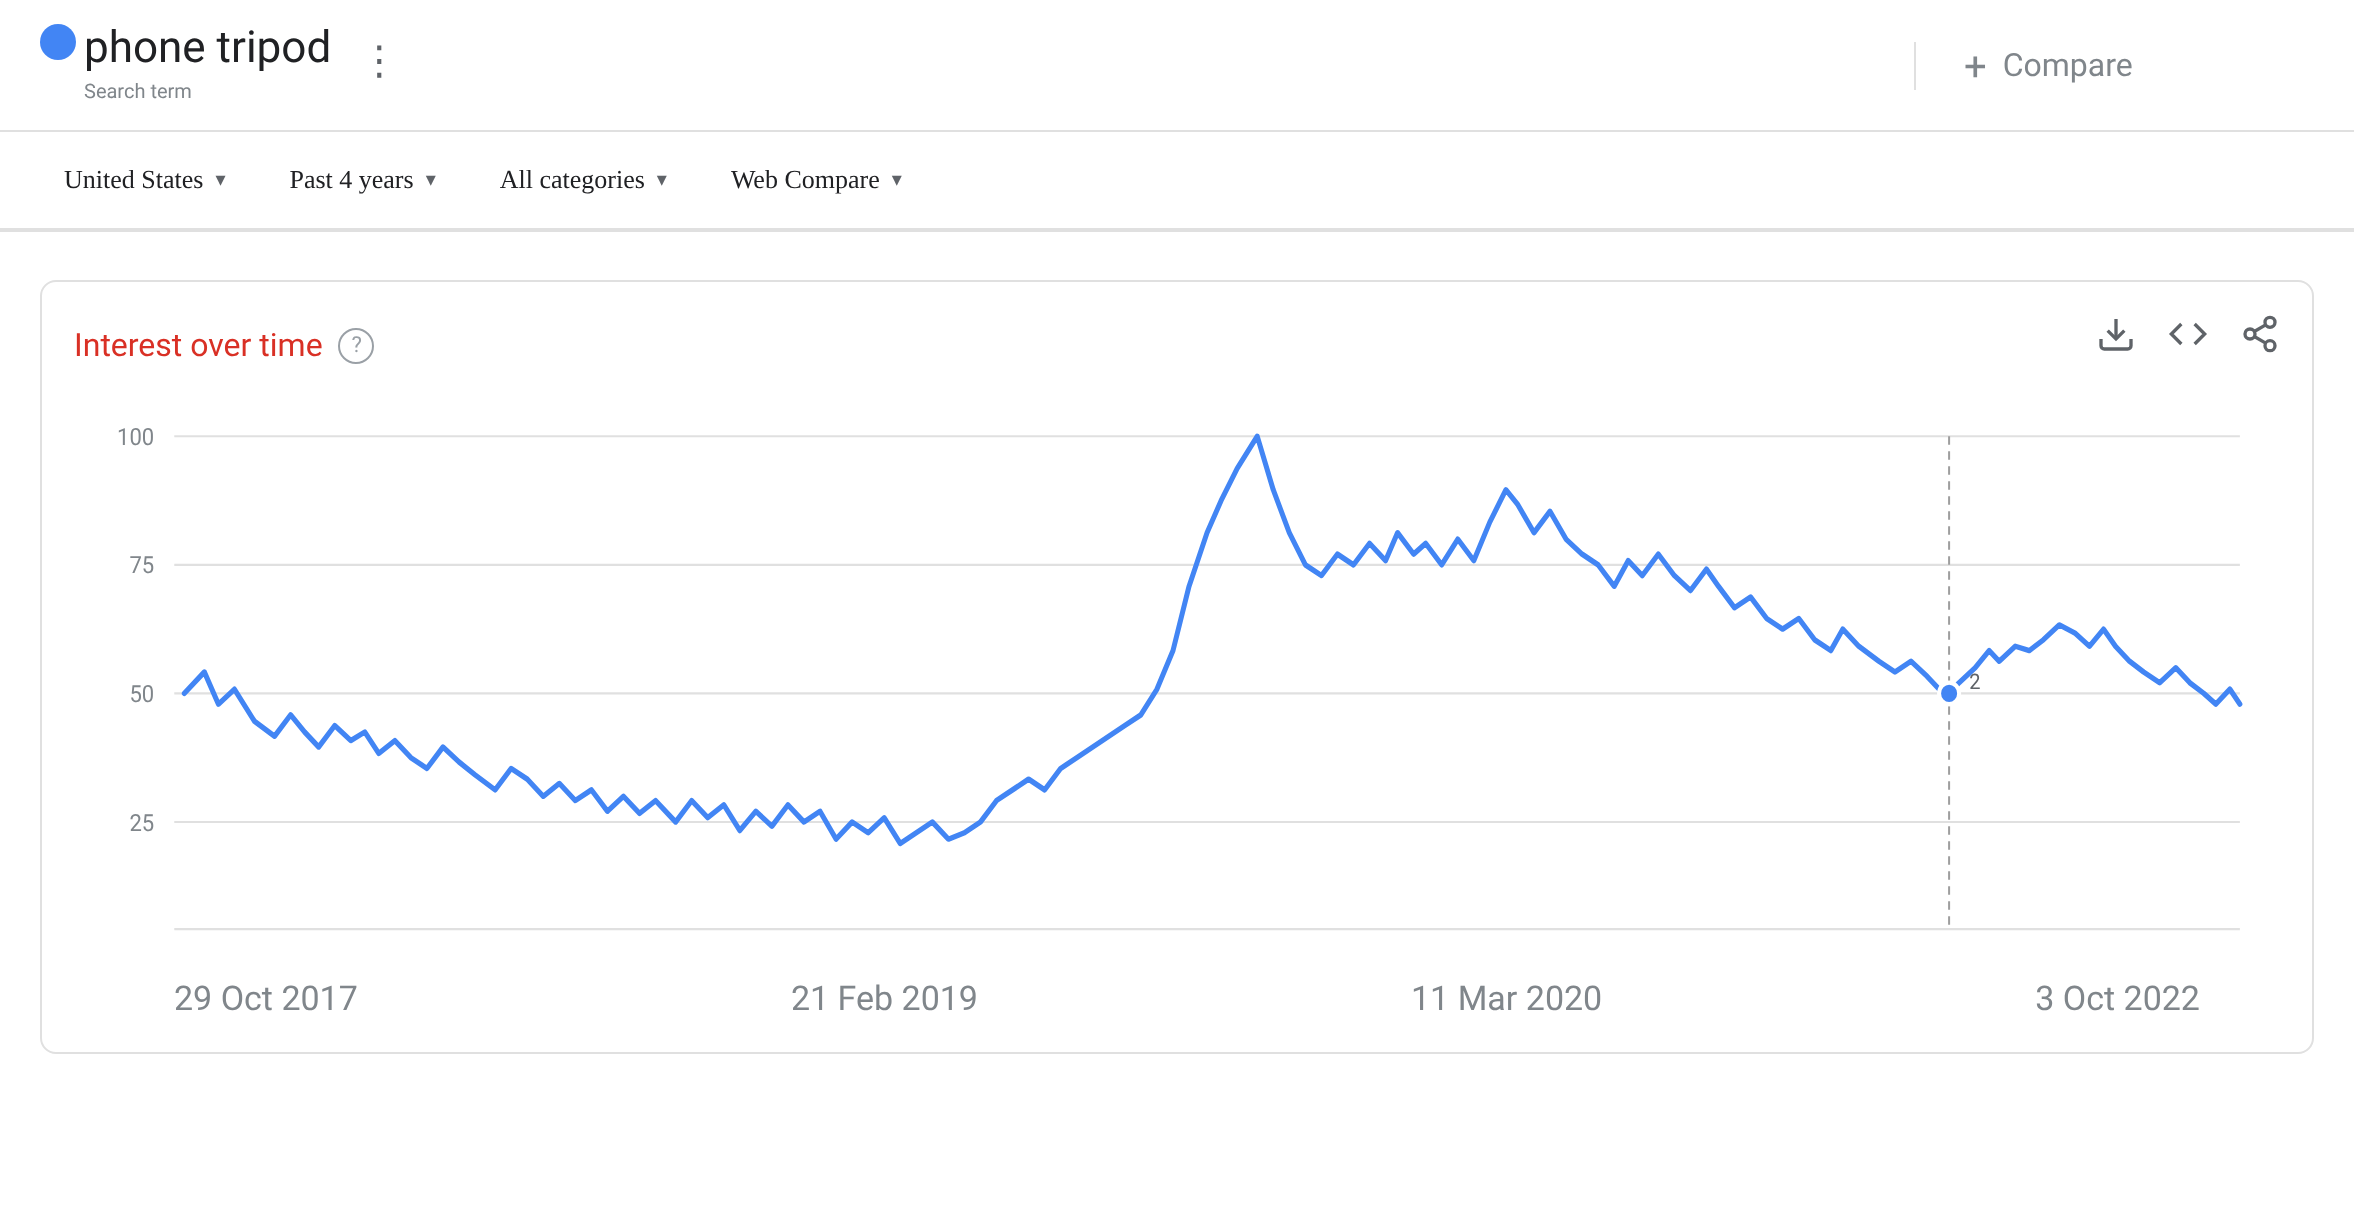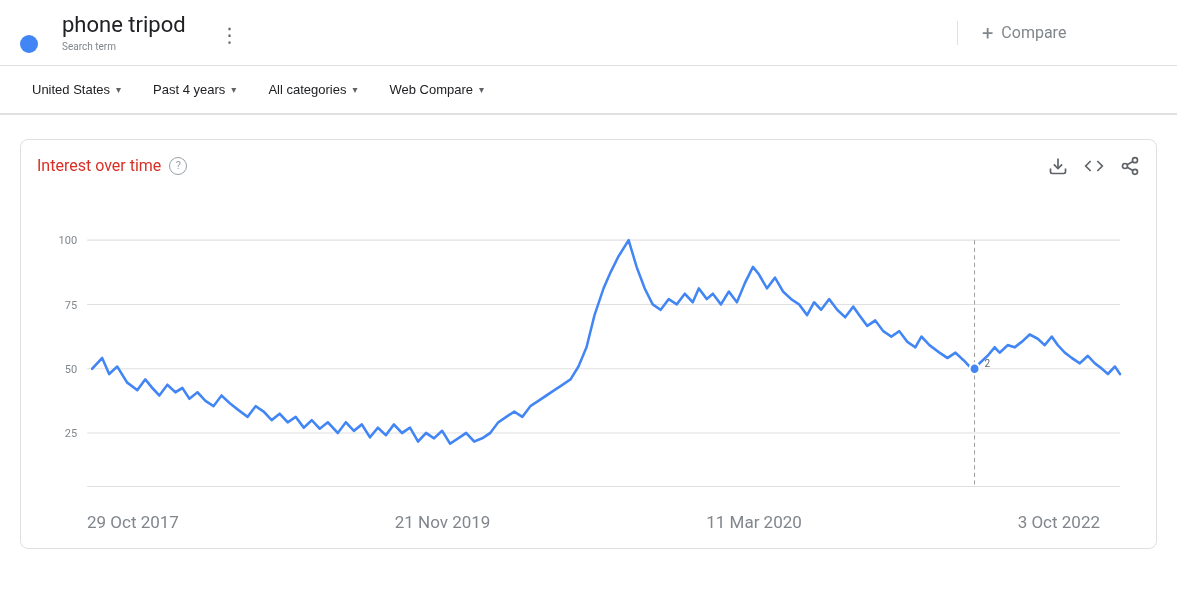--- a/index.html
+++ b/index.html
@@ -8,23 +8,23 @@
     
     .search-bar {
       display: flex;
       align-items: center;
       padding: 12px 20px;
       border-bottom: 1px solid #e0e0e0;
       background: #fff;
     }
     .search-term-block {
       display: flex;
-      align-items: flex-end;
+      align-items: flex-start;
       flex: 1;
-      gap: 24px;
+      gap: 4px;
     }
     .blue-dot {
       width: 18px; height: 18px;
       border-radius: 50%;
       background: #4285f4;
       flex-shrink: 0;
     }
     .search-term-text h2 {
       font-size: 22px;
       font-weight: 400;
@@ -71,41 +71,42 @@
       display: flex;
       align-items: center;
       gap: 6px;
       padding: 6px 12px;
       border: none;
       background: transparent;
       color: #202124;
       font-size: 13px;
       cursor: pointer;
       border-radius: 4px;
+      font-family: Liberation Serif, serif;
     }
     .chevron { font-size: 10px; color: #5f6368; }
 
     
     .main-content {
       padding: 16px 20px;
       background: #fff;
     }
 
     
     .chart-container {
       border: 1px solid #e0e0e0;
       border-radius: 8px;
       padding: 16px;
       margin-top: 8px;
     }
     .chart-header {
       display: flex;
-      align-items: flex-start;
+      align-items: flex-end;
       justify-content: space-between;
-      margin-bottom: 28px;
+      margin-bottom: 4px;
     }
     .chart-title-group {
       display: flex;
       align-items: center;
       gap: 8px;
     }
     .chart-title {
       font-size: 16px;
       color: #d93025;
       font-weight: 400;
@@ -254,18 +255,18 @@
           "></polyline>
 
         <circle cx="935" cy="150" r="5" fill="#4285f4" stroke="white" stroke-width="2"></circle>
 
         <text x="945" y="148" font-size="10" fill="#5f6368">2</text>
       </svg>
     </div>
 
     <div class="x-labels">
       <span>29 Oct 2017</span>
-      <span>21 Nov 2019</span>
+      <span>21 Feb 2019</span>
       <span>11 Mar 2020</span>
       <span>3 Oct 2022</span>
     </div>
   </div>
 </div>
 
 </body></html>

